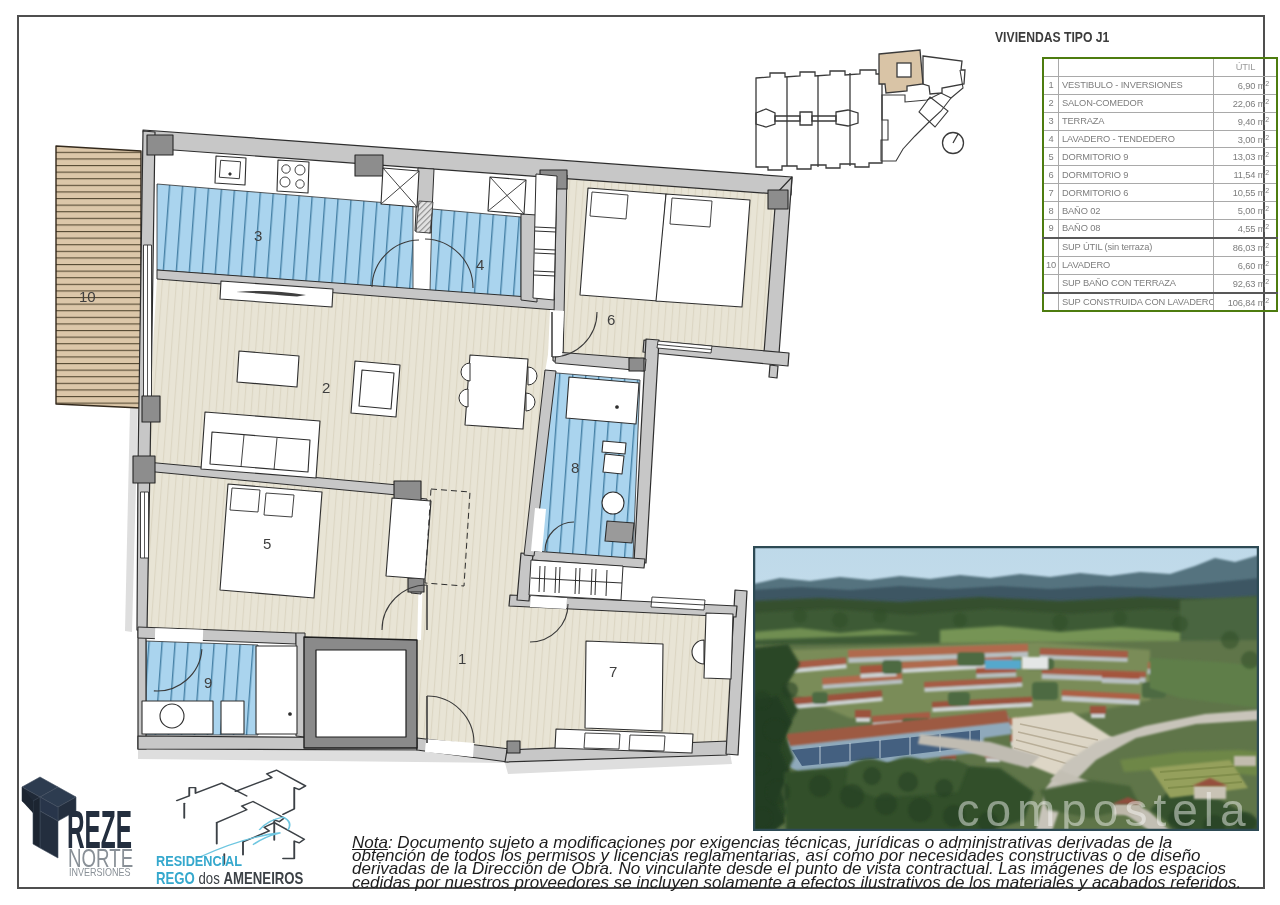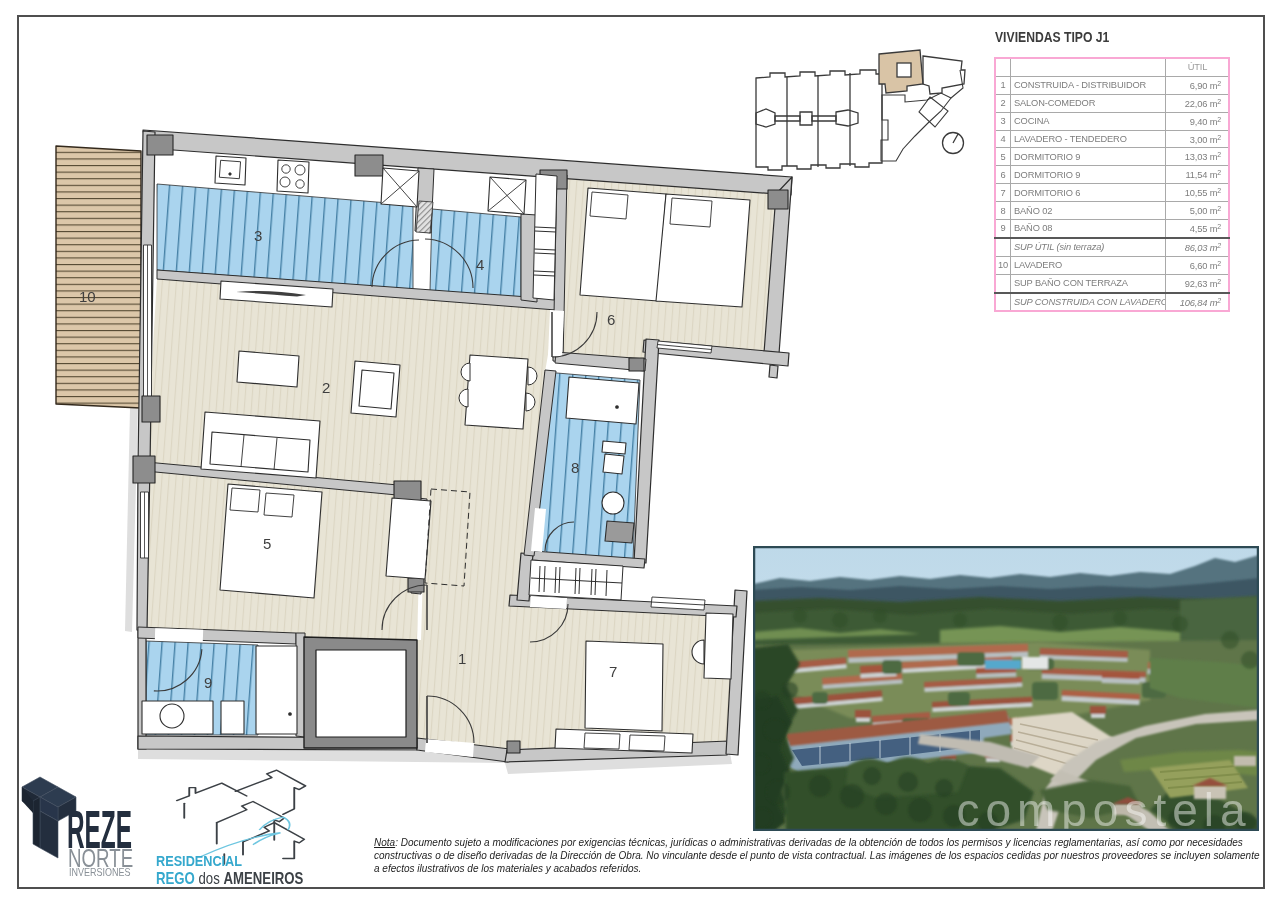--- a/index.html
+++ b/index.html
@@ -4,23 +4,23 @@
 <style>
   html,body{margin:0;padding:0;background:#fff;}
   body{width:1280px;height:905px;position:relative;font-family:"Liberation Sans",sans-serif;overflow:hidden;}
   #frame{position:absolute;left:17px;top:15px;width:1244px;height:870px;border:2px solid #4f4f4f;}
   #plansvg{position:absolute;left:0;top:0;}
   #title{position:absolute;left:995px;top:29px;font-size:14.5px;font-weight:bold;color:#3c3c3c;transform:scaleX(0.84);transform-origin:0 0;white-space:nowrap;}
   table.areas{position:absolute;left:994px;top:57px;border-collapse:collapse;table-layout:fixed;width:236px;font-size:9.3px;letter-spacing:-0.15px;color:#7d7d7d;}
   table.areas td{border:1px solid #a9a9a9;height:16.9px;padding:0 2px 0 3px;overflow:hidden;white-space:nowrap;}
   table.areas td.n{width:14px;text-align:center;padding:0;}
   table.areas td.v{width:57px;text-align:right;padding-right:7px;}
-  table.areas tr.sep td{border-top:2px solid #585858;font-style:italic;}
-  table.areas{border:2px solid #f9a8d4;}
-  #nota{position:absolute;left:374px;top:836px;width:893px;font-size:10px;font-style:italic;color:#1d1d1d;line-height:13.2px;letter-spacing:0px;}
+  table.areas tr.sep td{border-top:2px solid #585858;}
+  table.areas{border:2px solid #4d7c0f;margin-left:48px;}
+  #nota{position:absolute;left:352px;top:836px;width:893px;font-size:17px;font-style:italic;color:#1d1d1d;line-height:13.2px;letter-spacing:0px;}
   .sup{font-size:7px;vertical-align:3px;}
 </style>
 </head>
 <body>
 <div id="frame"></div>
 <svg id="plansvg" width="1280" height="905" viewBox="0 0 1280 905">
   <defs>
     <pattern id="beige" width="7" height="7" patternUnits="userSpaceOnUse" patternTransform="rotate(4.2)">
       <rect width="7" height="7" fill="#e8e4d5"></rect>
       <rect x="0" width="1.1" height="7" fill="#dcd6c3"></rect>
@@ -558,31 +558,31 @@
 <div id="title">VIVIENDAS TIPO J1</div>
 <table class="areas">
   <tbody>
       <tr>
         <td class="n"></td>
         <td></td>
         <td class="v" style="color:#9a9a9a;text-align:center;padding-right:2px;">ÚTIL</td>
       </tr>
   <tr>
         <td class="n">1</td>
-        <td>CONSTRUIDA - DISTRIBUIDOR</td>
+        <td>VESTIBULO - INVERSIONES</td>
         <td class="v">6,90 m<span class="sup">2</span></td>
       </tr>
   <tr>
         <td class="n">2</td>
         <td>SALON-COMEDOR</td>
         <td class="v">22,06 m<span class="sup">2</span></td>
       </tr>
   <tr>
         <td class="n">3</td>
-        <td>COCINA</td>
+        <td>TERRAZA</td>
         <td class="v">9,40 m<span class="sup">2</span></td>
       </tr>
   <tr>
         <td class="n">4</td>
         <td>LAVADERO - TENDEDERO</td>
         <td class="v">3,00 m<span class="sup">2</span></td>
       </tr>
   <tr>
         <td class="n">5</td>
         <td>DORMITORIO 9</td>

